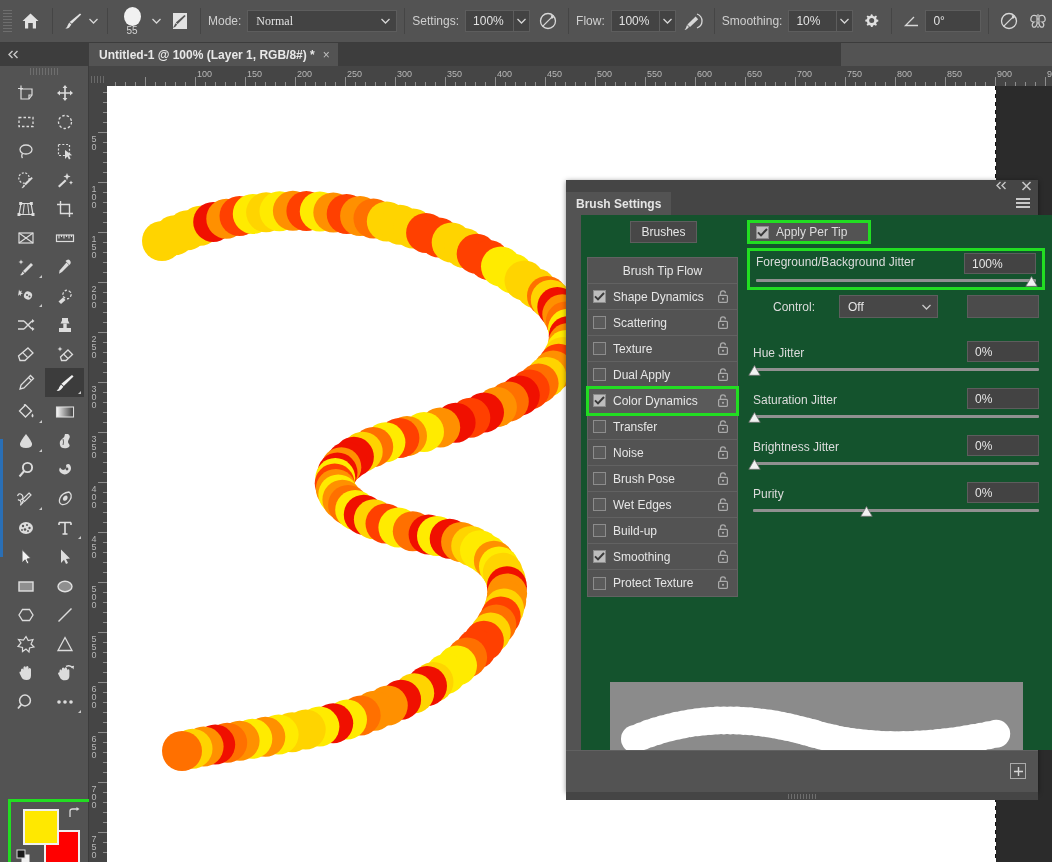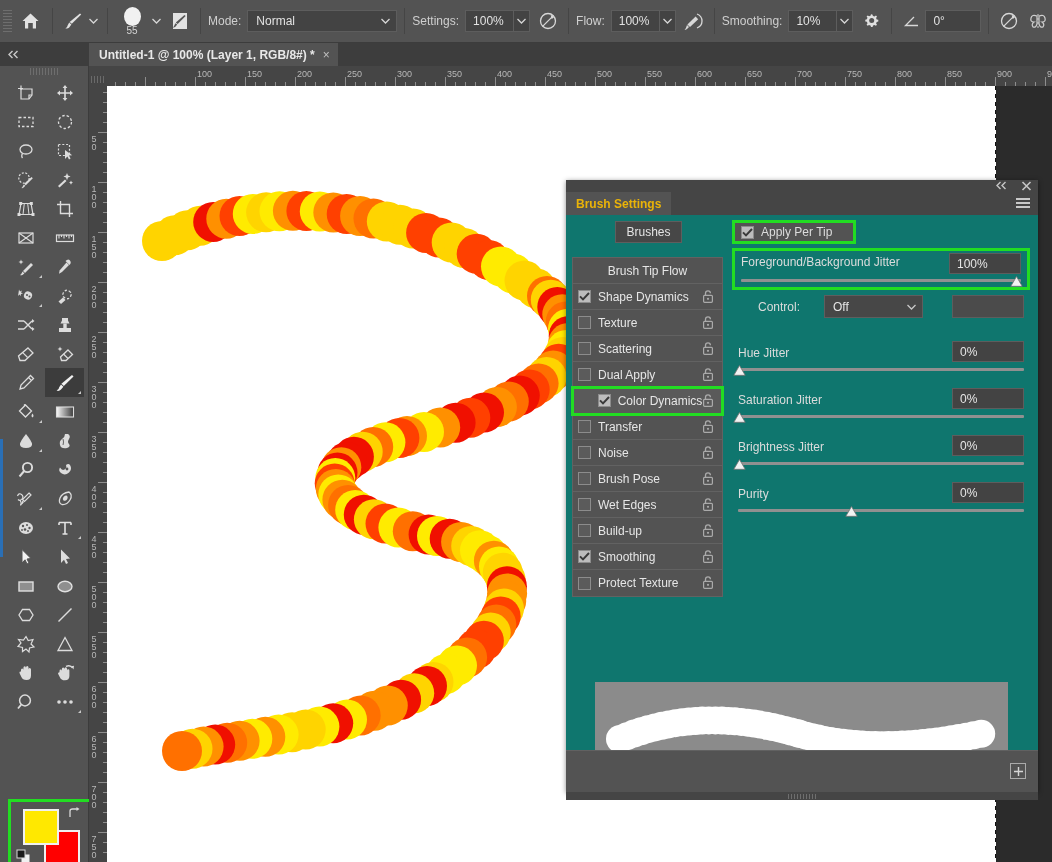--- a/index.html
+++ b/index.html
@@ -66,21 +66,21 @@
   .select-box .caret { width: 13px; }
   .combo { display: flex; align-items: stretch; }
   .combo .field { border-right: none; }
   .combo .stepper {
     width: 17px; background: #434343; border: 1px solid #5d5d5d;
     display: flex; align-items: center; justify-content: center;
   }
 
   
   .tab-bar {
-    position: absolute; left: 0; top: 43px; width: 1052px; height: 23px;
+    position: absolute; left: 0; top: 43px; width: 841px; height: 23px;
     background: #3d3d3d;
     text-align: right;
   }
   .collapse-arrows {
     position: absolute; left: 4px; top: 3px; width: 18px; height: 16px;
     display: flex; align-items: center; justify-content: center;
     color: #c8c8c8; font-size: 11px;
   }
   .doc-tab {
     position: absolute; left: 89px; top: 0; height: 23px;
@@ -198,33 +198,33 @@
     display: flex; align-items: center; justify-content: flex-end;
     padding-right: 6px;
   }
   .bs-titlebar .tb-ico { margin-left: 13px; color: #c6c6c6; font-size: 10px; line-height: 10px; }
   .bs-tabrow {
     position: absolute; left: 0; top: 13px; width: 100%; height: 22px;
     background: #454545;
     display: flex; align-items: center;
   }
   .bs-tab {
-    height: 22px; background: #535353; color: #eab308;
+    height: 22px; background: #535353; color: #e5e5e5;
     font-size: 12px; font-weight: bold;
     display: flex; align-items: center; padding: 12px 10px;
   }
   .bs-menu-btn {
     position: absolute; right: 6px; top: 16px; width: 16px; height: 14px;
     display: flex; flex-direction: column; justify-content: center; gap: 2px;
   }
   .bs-menu-btn i { display: block; height: 2px; background: #c9c9c9; width: 14px; }
 
   .bs-body {
-    position: absolute; left: 0; top: 35px; width: 100%; bottom: 42px;
-    background: #0f766e;
+    position: absolute; left: 15px; top: 35px; width: 100%; bottom: 42px;
+    background: #14532d;
   }
   .brushes-btn {
     position: absolute; left: 49px; top: 6px;
     width: 67px; height: 22px;
     background: #474747; border: 1px solid #5e5e5e;
     display: flex; align-items: center; justify-content: center;
     font-size: 12px; color: #e4e4e4;
   }
   .dyn-list {
     position: absolute; left: 6px; top: 42px; width: 151px;
@@ -240,21 +240,21 @@
   .dyn-row.header { justify-content: center; padding-left: 0; }
   .dyn-row .cb {
     width: 13px; height: 13px; background: #bdbdbd; border: 1px solid #8c8c8c;
     margin-right: 7px; display: flex; align-items: center; justify-content: center;
     flex: none;
   }
   .dyn-row .cb.off { background: #5b5b5b; border-color: #8c8c8c; }
   .dyn-row .cb svg { display: block; }
   .dyn-row .dname { font-size: 12px; color: #e6e6e6; }
   .dyn-row .lock { position: absolute; right: 6px; top: 5px; width: 14px; height: 16px; }
-  .dyn-row.highlight { outline: 3px solid #22dd22; outline-offset: -1px; z-index: 5; background:#5a5a5a;justify-content:center; }
+  .dyn-row.highlight { outline: 3px solid #22dd22; outline-offset: -1px; z-index: 5; background:#5a5a5a; }
 
   
   .rcol { position: absolute; left: 166px; top: 0; right: 8px; }
   .apply-box {
     position: absolute; left: 0; top: 5px; width: 124px; height: 24px;
     border: 3px solid #22dd22;
     display: flex; align-items: center; padding-left: 6px;
     background: #535353;
   }
   .apply-box .cb { width: 13px; height: 13px; background: #bdbdbd; border: 1px solid #8c8c8c;
@@ -350,21 +350,21 @@
       <svg width="20" height="20" viewBox="0 0 20 20">
           <path d="M3 2 L17 2 L17 18 L3 18 Z" fill="#e2e2e2"></path>
           <path d="M14.5 4 L15.6 5 L7.6 13 L5.8 11.6 Z" fill="#555"></path>
           <path d="M5.4 12.2 L7.2 13.6 L5.4 15.8 Q4 17 2.6 16.4 Q4.2 15.8 4.4 14.3 Z" fill="#555"></path>
         </svg>
     </div>
 
     <div class="ob-sep"></div>
 
     <div class="ob-label">Mode:</div>
-    <div class="select-box" style="width:150px;">
+    <div class="select-box" style="width:150px;font-family:Liberation Serif, serif;">
       <span>Normal</span>
       <span class="caret">
         <svg width="9" height="6" viewBox="0 0 9 6">
             <path d="M0.5 1 L4.5 5 L8.5 1" stroke="#d6d6d6" stroke-width="1.3" fill="none"></path>
           </svg>
       </span>
     </div>
 
     <div class="ob-sep"></div>
 
@@ -1180,30 +1180,30 @@
             </span>
             <span class="dname">Shape Dynamics</span>
             <span class="lock"><svg width="13" height="15" viewBox="0 0 13 15">
                 <path d="M3.5 6.5 L3.5 4.2 Q3.5 1.8 6 1.8 Q8.4 1.8 8.4 4.2" stroke="#aaa" stroke-width="1.3" fill="none"></path>
                 <rect x="1.6" y="6.3" width="8.8" height="7" rx="1" stroke="#aaa" stroke-width="1.2" fill="none"></rect>
                 <circle cx="6" cy="9.8" r="1.1" fill="#aaa"></circle>
               </svg></span>
           </div>
           <div class="dyn-row">
             <span class="cb off"></span>
-            <span class="dname">Texture</span>
+            <span class="dname">Scattering</span>
             <span class="lock"><svg width="13" height="15" viewBox="0 0 13 15">
                 <path d="M3.5 6.5 L3.5 4.2 Q3.5 1.8 6 1.8 Q8.4 1.8 8.4 4.2" stroke="#aaa" stroke-width="1.3" fill="none"></path>
                 <rect x="1.6" y="6.3" width="8.8" height="7" rx="1" stroke="#aaa" stroke-width="1.2" fill="none"></rect>
                 <circle cx="6" cy="9.8" r="1.1" fill="#aaa"></circle>
               </svg></span>
           </div>
           <div class="dyn-row">
             <span class="cb off"></span>
-            <span class="dname">Scattering</span>
+            <span class="dname">Texture</span>
             <span class="lock"><svg width="13" height="15" viewBox="0 0 13 15">
                 <path d="M3.5 6.5 L3.5 4.2 Q3.5 1.8 6 1.8 Q8.4 1.8 8.4 4.2" stroke="#aaa" stroke-width="1.3" fill="none"></path>
                 <rect x="1.6" y="6.3" width="8.8" height="7" rx="1" stroke="#aaa" stroke-width="1.2" fill="none"></rect>
                 <circle cx="6" cy="9.8" r="1.1" fill="#aaa"></circle>
               </svg></span>
           </div>
           <div class="dyn-row">
             <span class="cb off"></span>
             <span class="dname">Dual Apply</span>
             <span class="lock"><svg width="13" height="15" viewBox="0 0 13 15">

